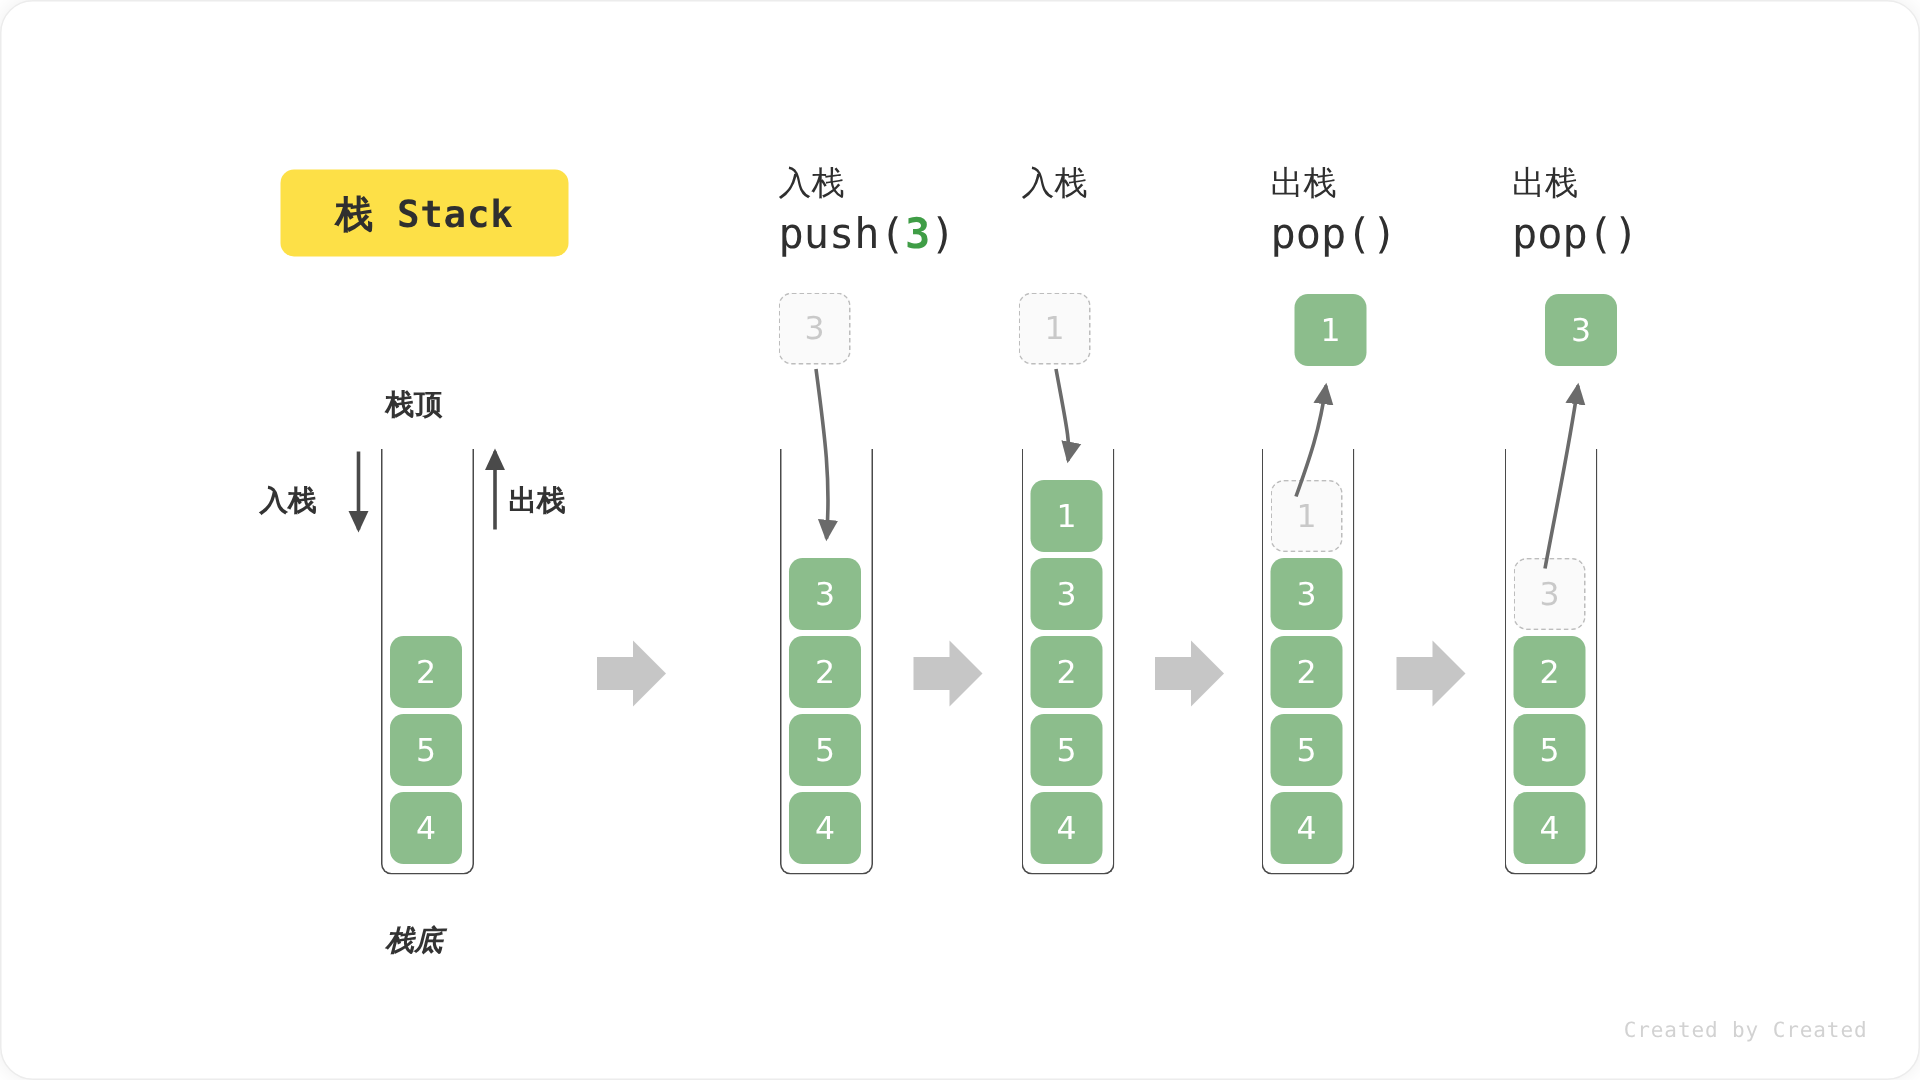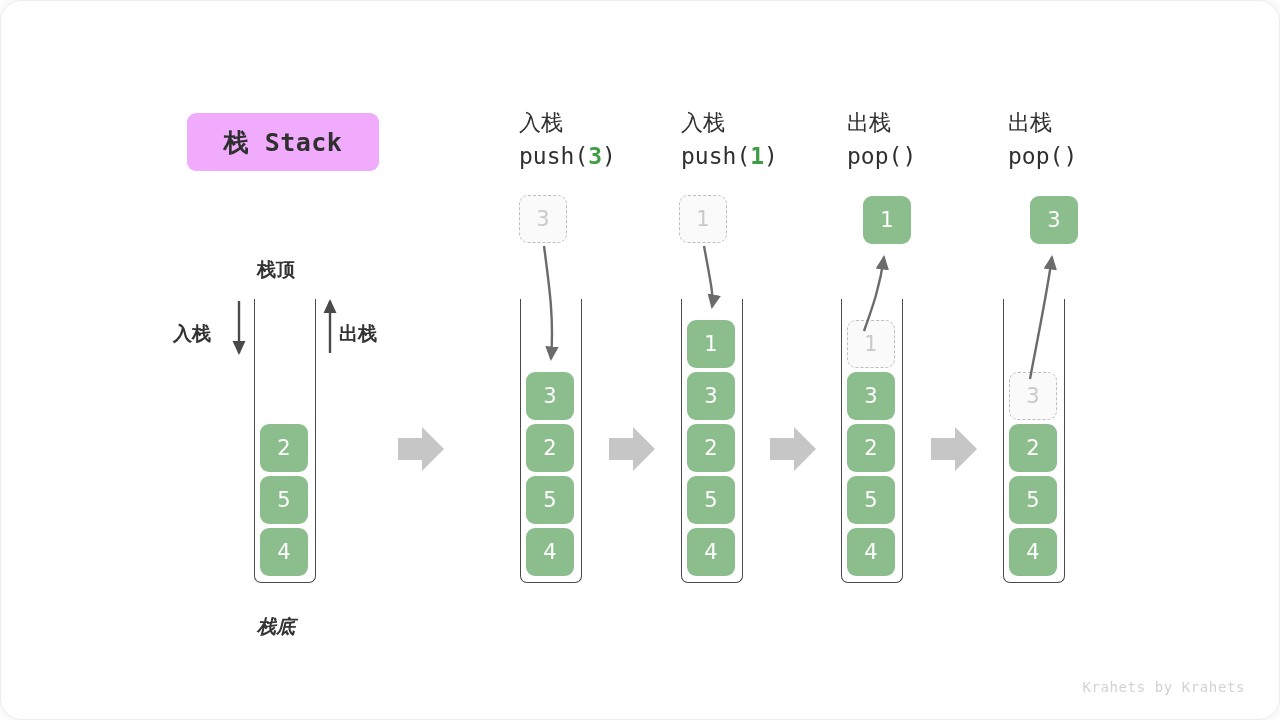--- a/index.html
+++ b/index.html
@@ -17,21 +17,21 @@
     border: 1px solid #ececec;
     box-shadow: 0 0 14px rgba(0,0,0,0.07);
     overflow: hidden;
   }
 
   
   .title-chip {
     position: absolute;
     left: 186px; top: 112px;
     width: 192px; height: 58px;
-    background: #f0abfc;
+    background: #fde047;
     border-radius: 9px;
     display: flex; align-items: center; justify-content: center;
     color: #2f2f2f;
     font-family: "DejaVu Sans Mono", "Liberation Mono", monospace;
     font-size: 25px;
     font-weight: 700;
     letter-spacing: 0.5px;
   }
 
   
@@ -56,21 +56,21 @@
     display: block;
     font-family: "DejaVu Sans", "Liberation Sans", sans-serif;
     font-size: 22px;
     font-weight: 400;
     line-height: 32px;
     color: #2f2f2f;
   }
   .op-caption .op-code {
     display: block;
     font-family: "DejaVu Sans Mono", "Liberation Mono", monospace;
-    font-size: 23px;
+    font-size: 28px;
     line-height: 34px;
     color: #2f2f2f;
   }
   .op-caption .op-code .arg { color: #3f9d46; font-weight: 700; }
 
   
   .stack-box {
     position: absolute;
     width: 62px;
     border-left: 1.6px solid #4a4a4a;
@@ -144,21 +144,20 @@
   </div>
   <div class="cell ghost" style="left:518px; top:194px;">3</div>
   <div class="stack-box" style="left:519px; top:298px; height:284px;"></div>
   <div class="cell solid" style="left:525px; top:371px;">3</div>
   <div class="cell solid" style="left:525px; top:423px;">2</div>
   <div class="cell solid" style="left:525px; top:475px;">5</div>
   <div class="cell solid" style="left:525px; top:527px;">4</div>
 
   <div class="op-caption" style="left:680px; top:106px;">
     <span class="op-cn">入栈</span>
-    <span class="op-code"><span>push(</span><span class="arg">1</span><span>)</span></span>
   </div>
   <div class="cell ghost" style="left:678px; top:194px;">1</div>
   <div class="stack-box" style="left:680px; top:298px; height:284px;"></div>
   <div class="cell solid" style="left:686px; top:319px;">1</div>
   <div class="cell solid" style="left:686px; top:371px;">3</div>
   <div class="cell solid" style="left:686px; top:423px;">2</div>
   <div class="cell solid" style="left:686px; top:475px;">5</div>
   <div class="cell solid" style="left:686px; top:527px;">4</div>
 
   <div class="op-caption" style="left:846px; top:106px;">
@@ -213,15 +212,15 @@
       <path d="M608,437 L632,437 L632,426 L654,448 L632,470 L632,459 L608,459 z"></path>
     </g>
     <g fill="#c6c6c6">
       <path d="M769,437 L793,437 L793,426 L815,448 L793,470 L793,459 L769,459 z"></path>
     </g>
     <g fill="#c6c6c6">
       <path d="M930,437 L954,437 L954,426 L976,448 L954,470 L954,459 L930,459 z"></path>
     </g>
   </svg>
 
-  <div class="watermark">Krahets by Krahets</div>
+  <div class="watermark">Created by Created</div>
 
 </div>
 
 </body></html>

